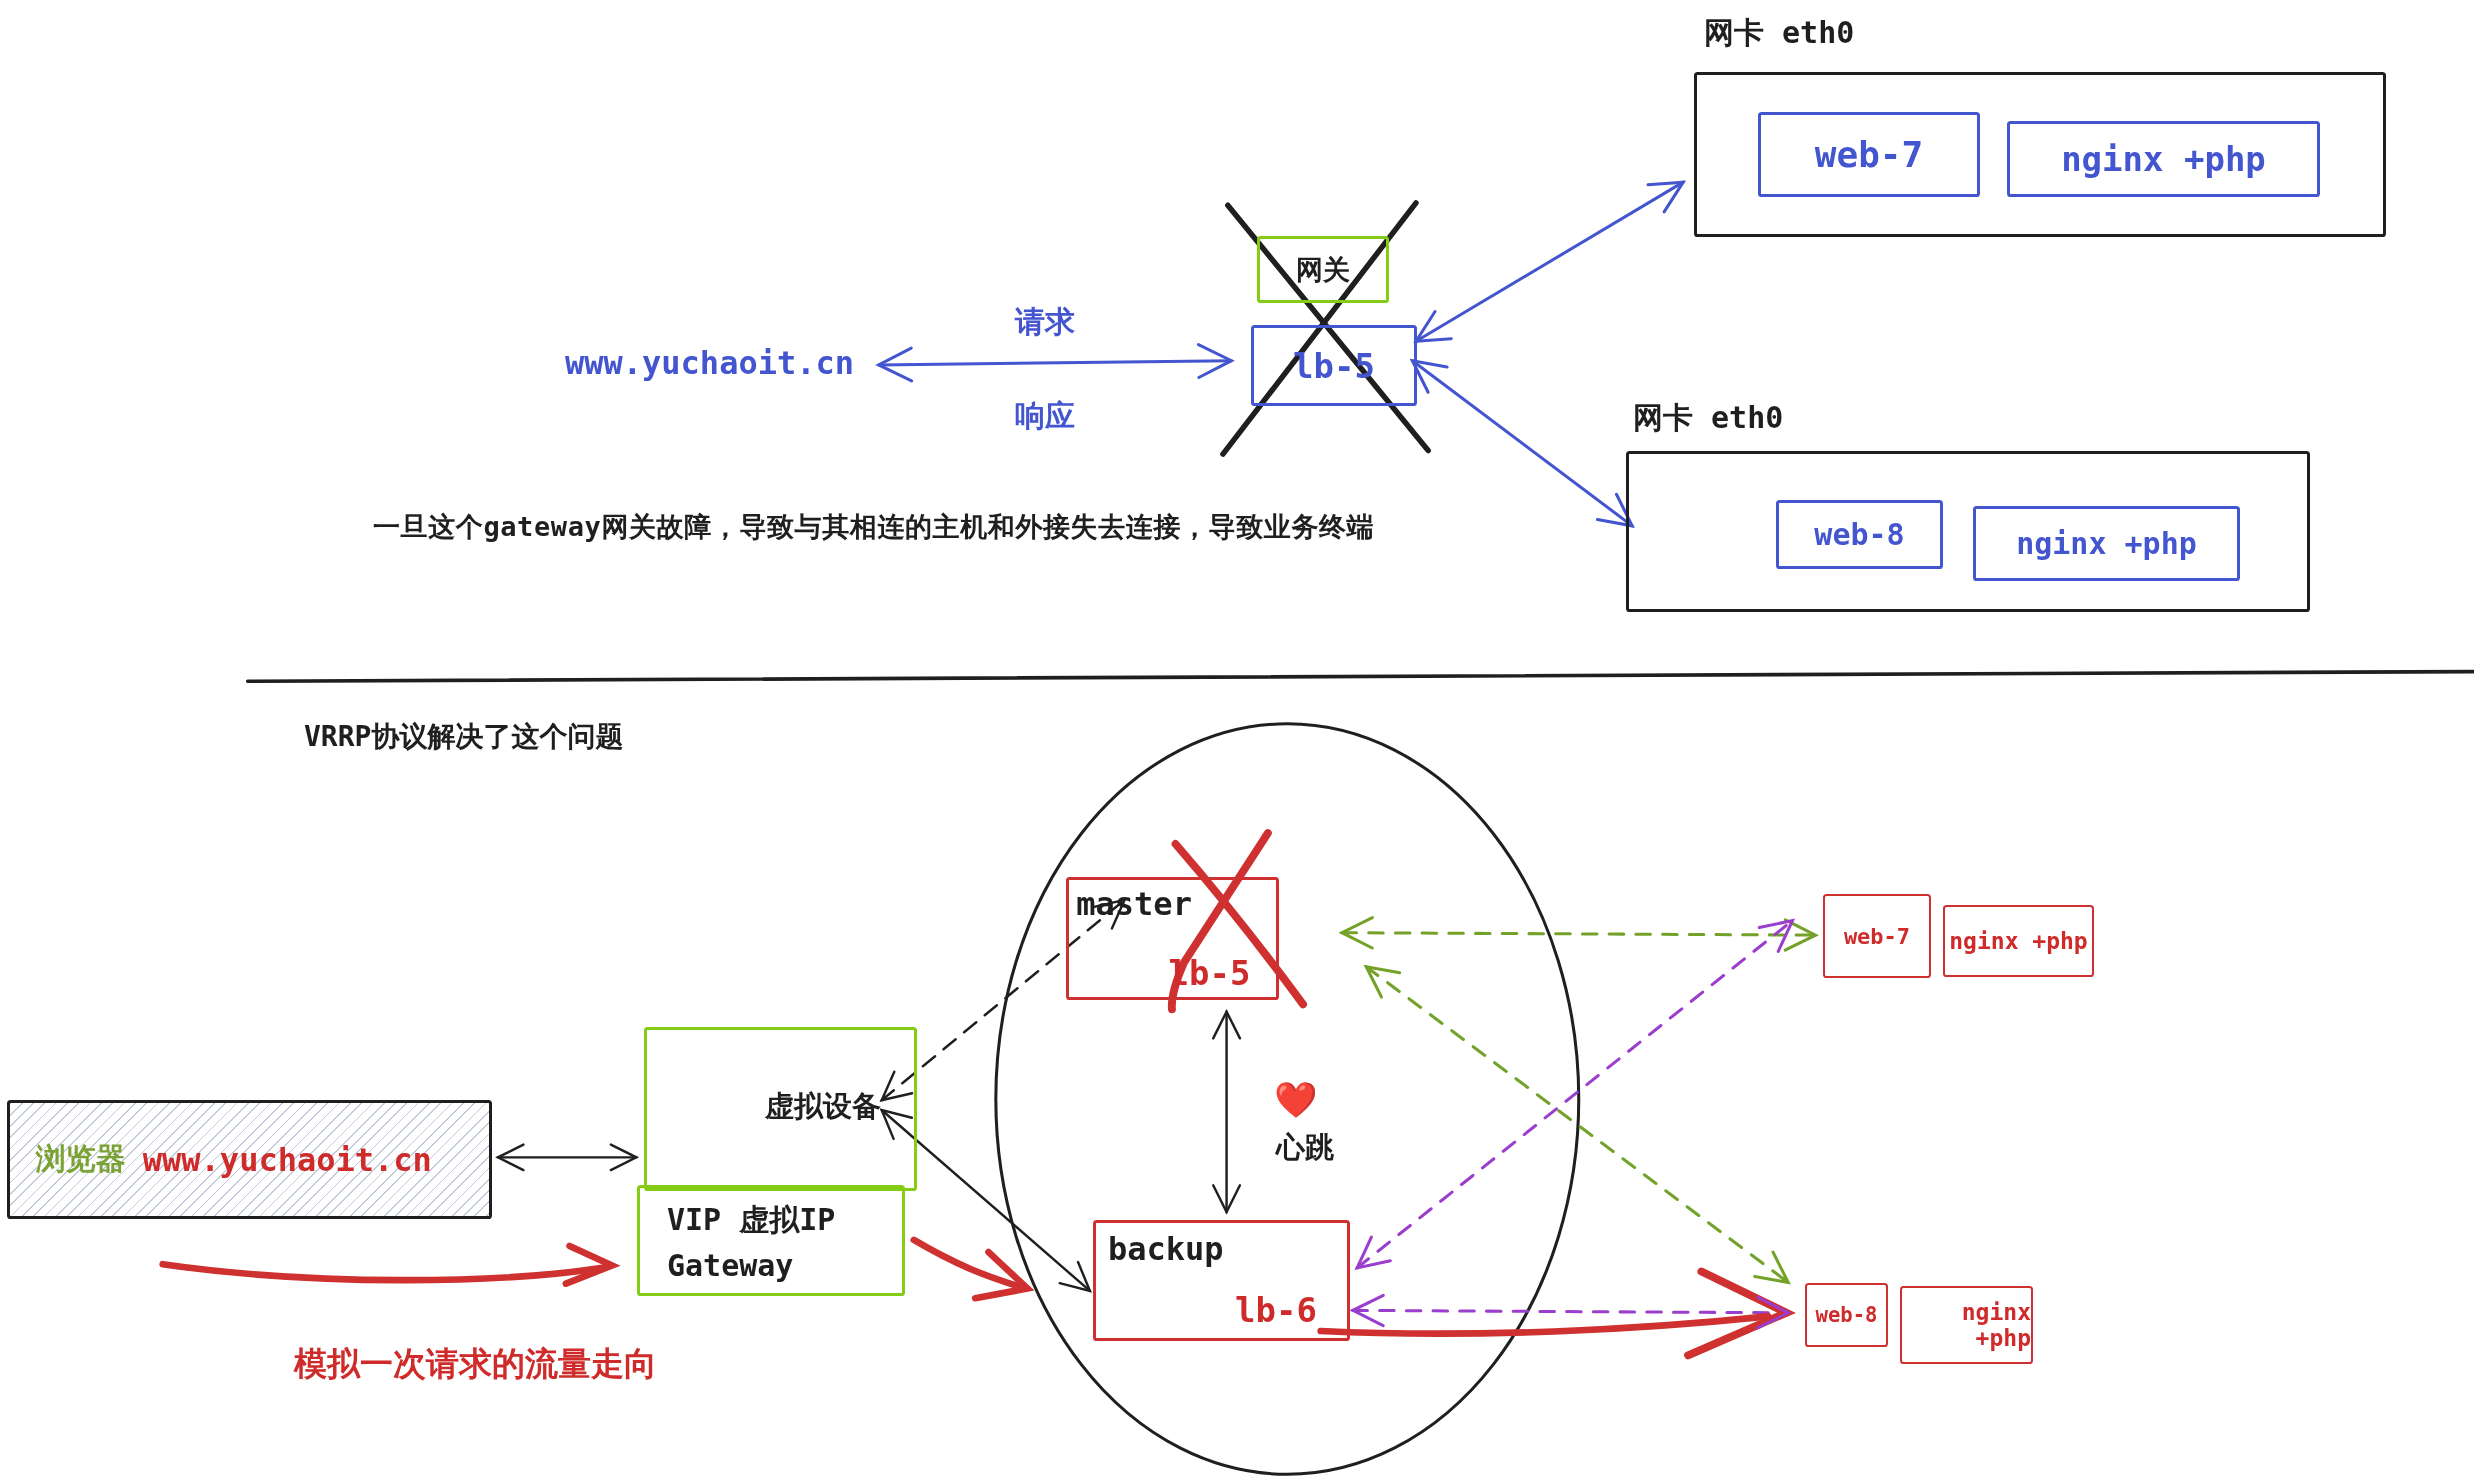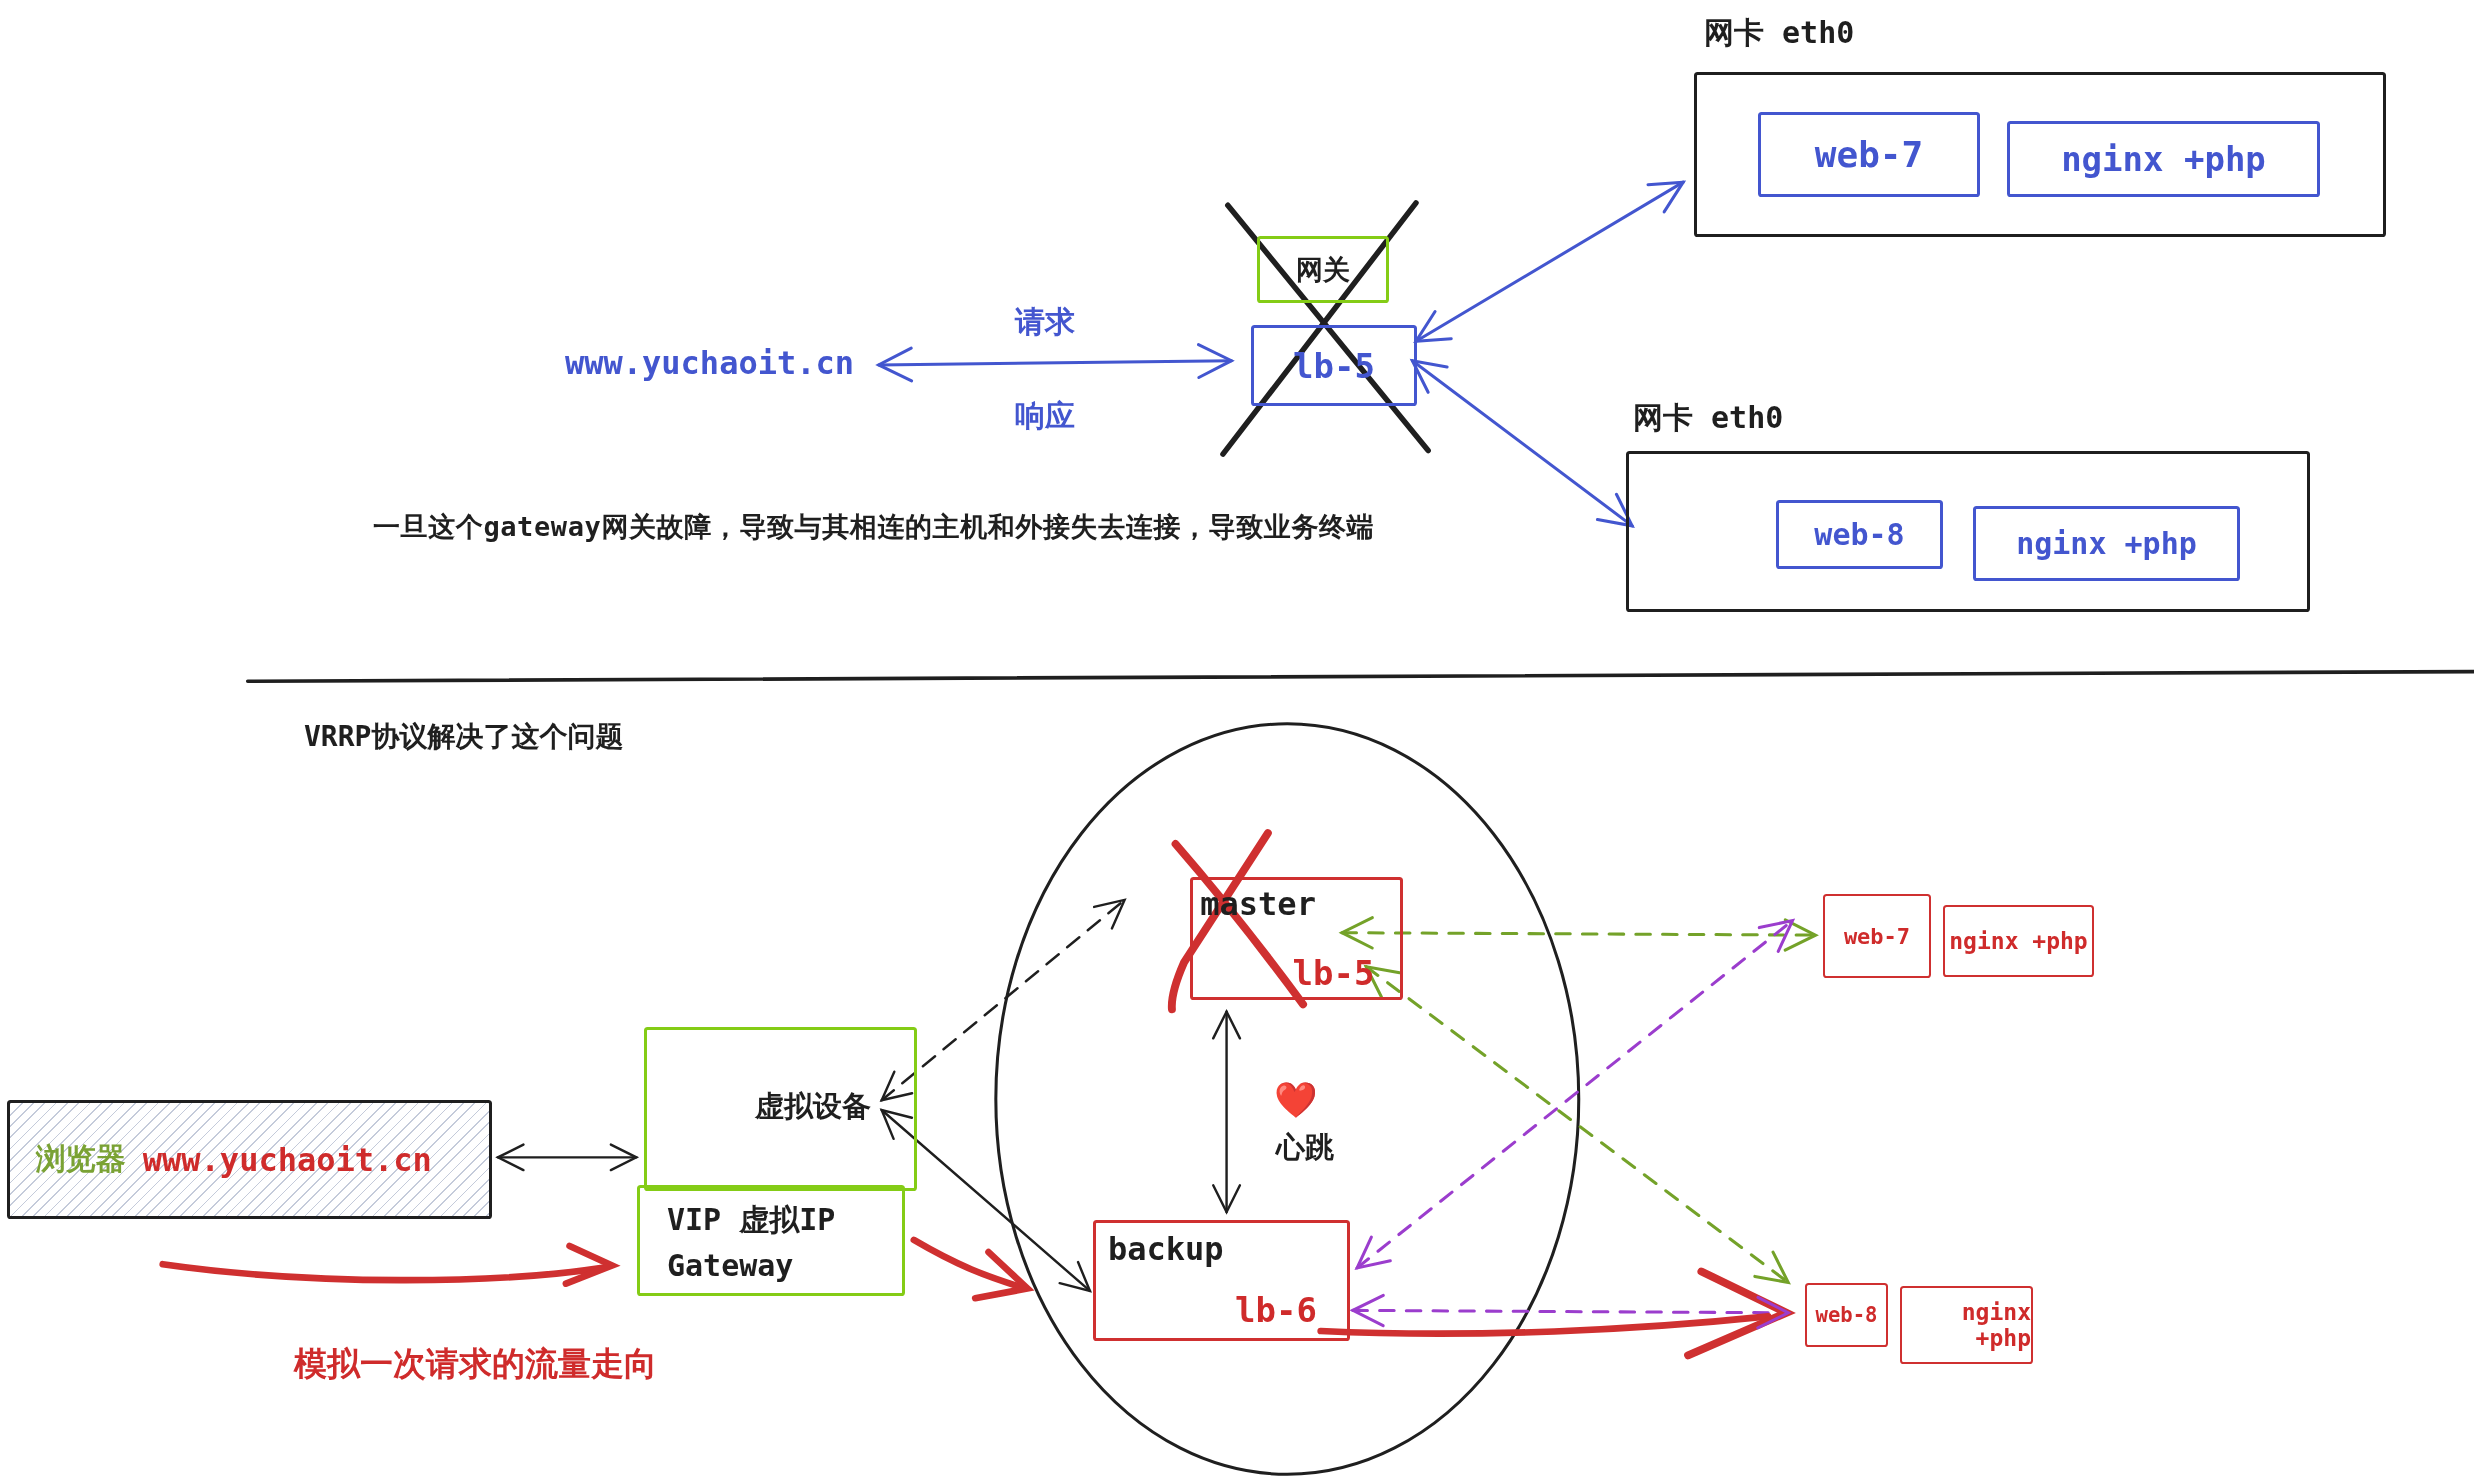--- a/index.html
+++ b/index.html
@@ -125,28 +125,28 @@
   <div class="abs" style="left:373px;top:509px;font-size:27px;font-weight:600;letter-spacing:0.6px;">一旦这个gateway网关故障，导致与其相连的主机和外接失去连接，导致业务终端</div>
 
   <div class="abs" style="left:304px;top:718px;font-size:28px;font-weight:600;">VRRP协议解决了这个问题</div>
 
   <div class="box b-black hatch" style="left:7.3px;top:1100px;width:485px;height:119px;display:flex;align-items:center;gap:17px;padding-left:25.5px;box-sizing:border-box;">
     <span class="t-green" style="font-size:30px;font-weight:700;">浏览器</span>
     <span class="t-red" style="font-size:32px;font-weight:700;">www.yuchaoit.cn</span>
   </div>
 
   <div class="box b-black-thin" style="left:644px;top:1027px;width:267px;height:158px;">
-    <span class="abs" style="right:43px;bottom:61px;font-size:29px;font-weight:600;">虚拟设备</span>
+    <span class="abs" style="right:33px;bottom:61px;font-size:29px;font-weight:600;">虚拟设备</span>
   </div>
   <div class="box b-black-thin" style="left:637px;top:1185px;width:268px;height:111px;padding:12px 0 0 27px;box-sizing:border-box;">
     <div style="font-size:30px;font-weight:600;">VIP 虚拟IP</div>
     <div style="font-size:30px;font-weight:600;margin-top:7.3px;">Gateway</div>
   </div>
 
-  <div class="box b-red" style="left:1190px;top:877px;width:207px;height:117px;">
+  <div class="box b-red" style="left:1066px;top:877px;width:207px;height:117px;">
     <span class="abs" style="left:7.3px;top:4.9px;font-size:32px;font-weight:700;">master</span>
     <span class="abs t-red" style="right:25.5px;bottom:3.6px;font-size:34px;font-weight:700;">lb-5</span>
   </div>
 
   <div class="abs" style="left:1274px;top:1080px;font-size:35px;color:#e0342f;font-family:'DejaVu Sans',sans-serif;">❤️</div>
   <div class="abs" style="left:1276px;top:1128px;font-size:29px;font-weight:600;">心跳</div>
 
   <div class="box b-red" style="left:1093px;top:1220px;width:251px;height:115px;">
     <span class="abs" style="left:12px;top:7.3px;font-size:32px;font-weight:700;">backup</span>
     <span class="abs t-red" style="right:30px;bottom:8.5px;font-size:34px;font-weight:700;">lb-6</span>

